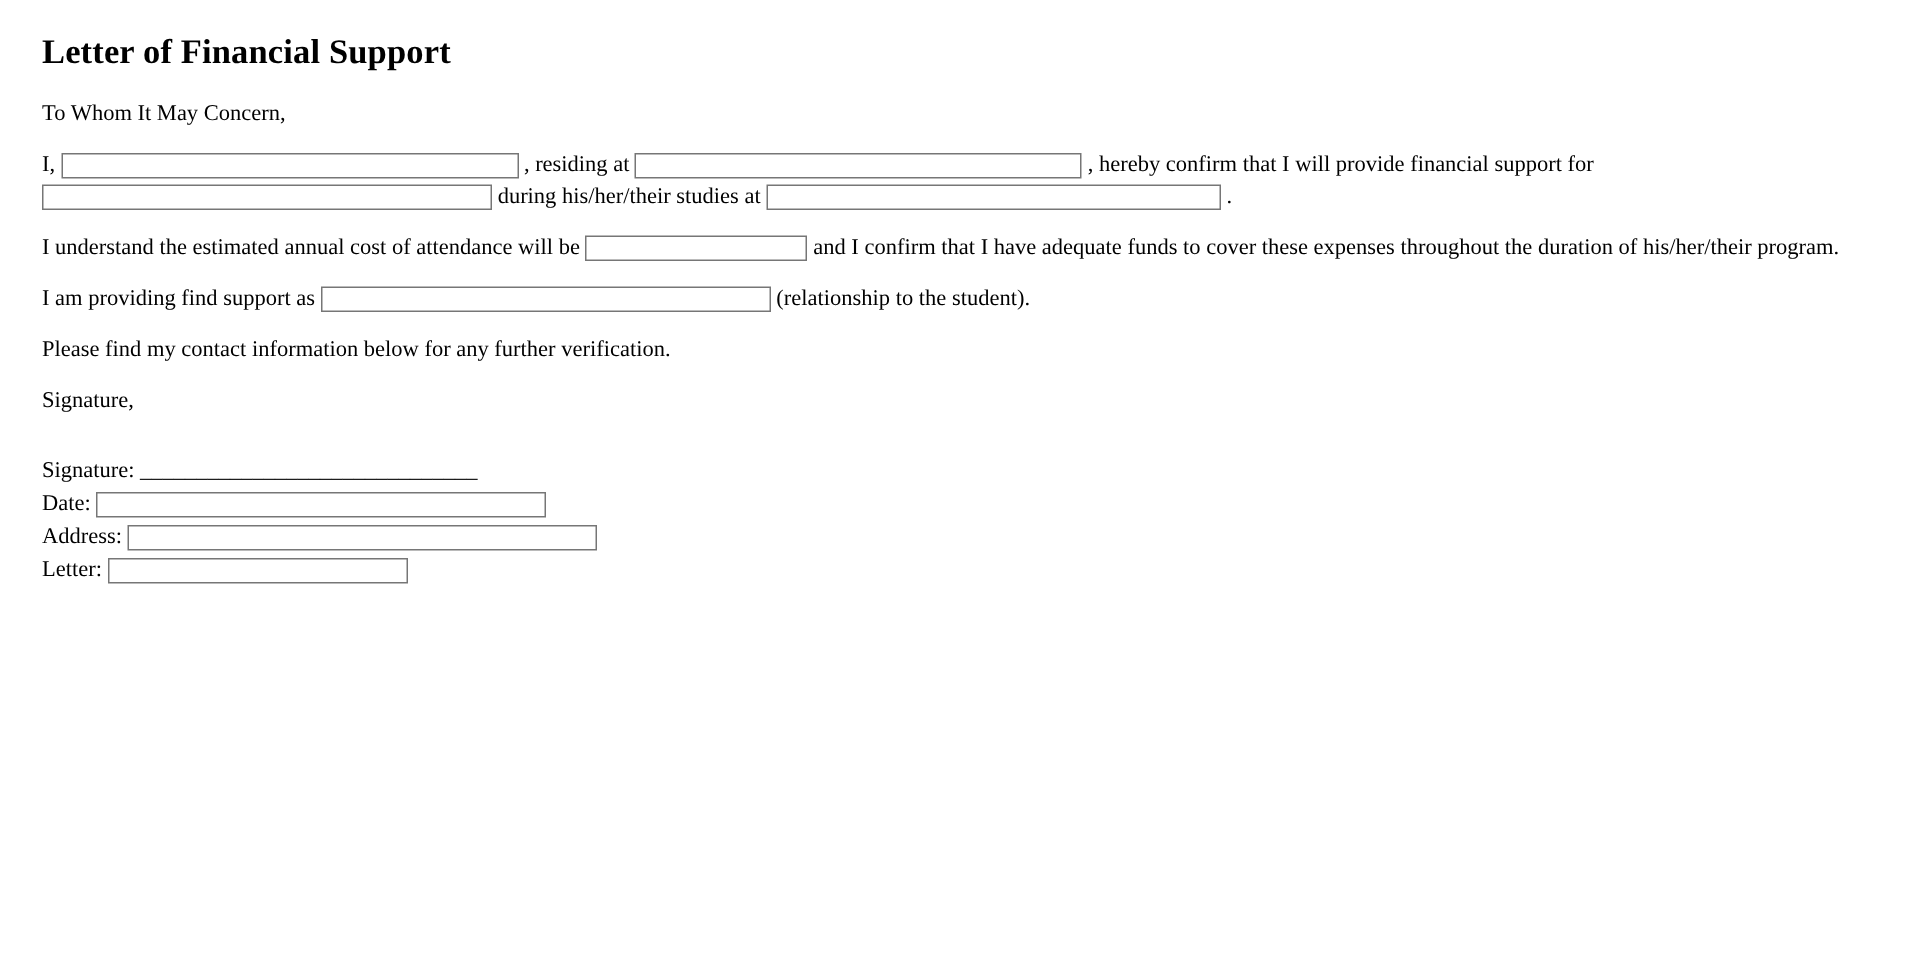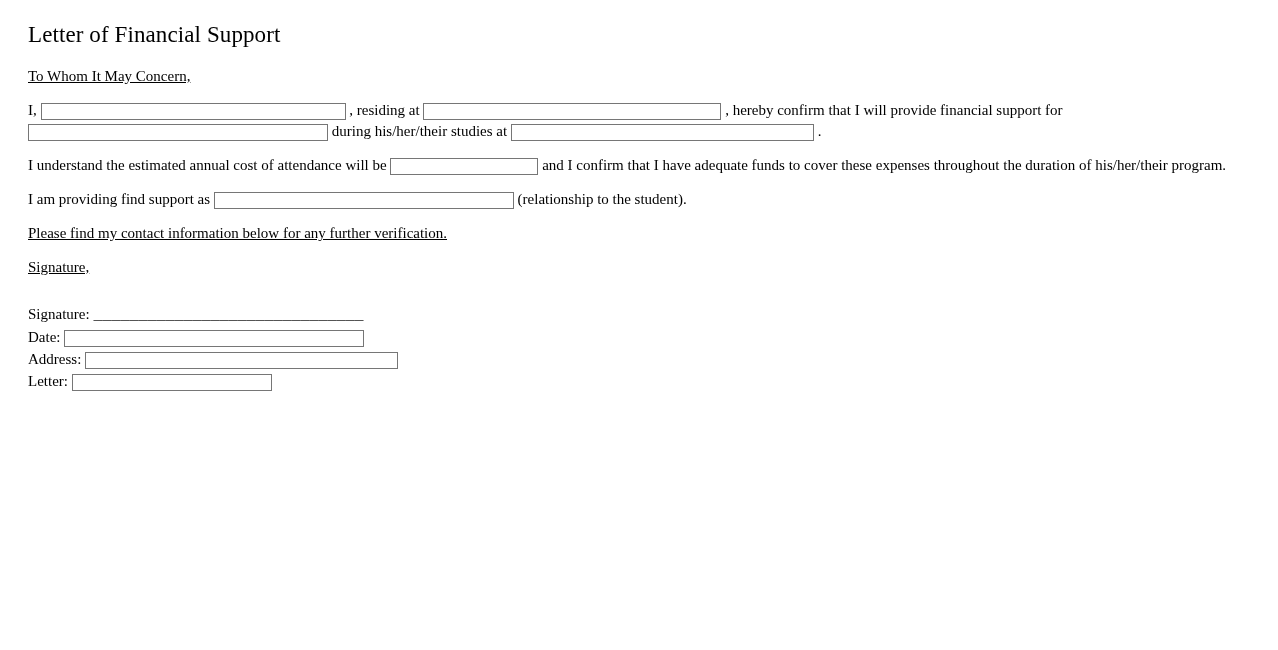--- a/index.html
+++ b/index.html
@@ -15,28 +15,27 @@
     color: #000000;
     overflow: hidden;
   }
   .page {
     padding: 22px 28px 0 28px;
     box-sizing: border-box;
   }
   h1.doc-title {
     font-family: "Liberation Serif", "DejaVu Serif", serif;
     font-size: 23px;
-    font-weight: normal;
+    font-weight: bold;
     margin: 0 0 18px 0;
     letter-spacing: 0.1px;
   }
   p.para {
     margin: 0 0 13px 0;
     line-height: 21px;
-    text-decoration: underline;
   }
   .line-block {
     margin: 0 0 13px 0;
     line-height: 21px;
   }
   input.fld {
     font-family: "Liberation Serif", "DejaVu Serif", serif;
     font-size: 13px;
     border: 1px solid #767676;
     background: #ffffff;
@@ -62,21 +61,20 @@
     margin-top: 26px;
     line-height: 21px;
   }
   .contact-row {
     white-space: nowrap;
     margin-bottom: 1px;
   }
   .sig-rule {
     display: inline-block;
     vertical-align: baseline;
-    font-family: Liberation Mono, monospace;
   }
   .inline-text { white-space: nowrap; }
 </style>
 </head>
 <body>
 
 <div class="page">
 
   <h1 class="doc-title">Letter of Financial Support</h1>
 

